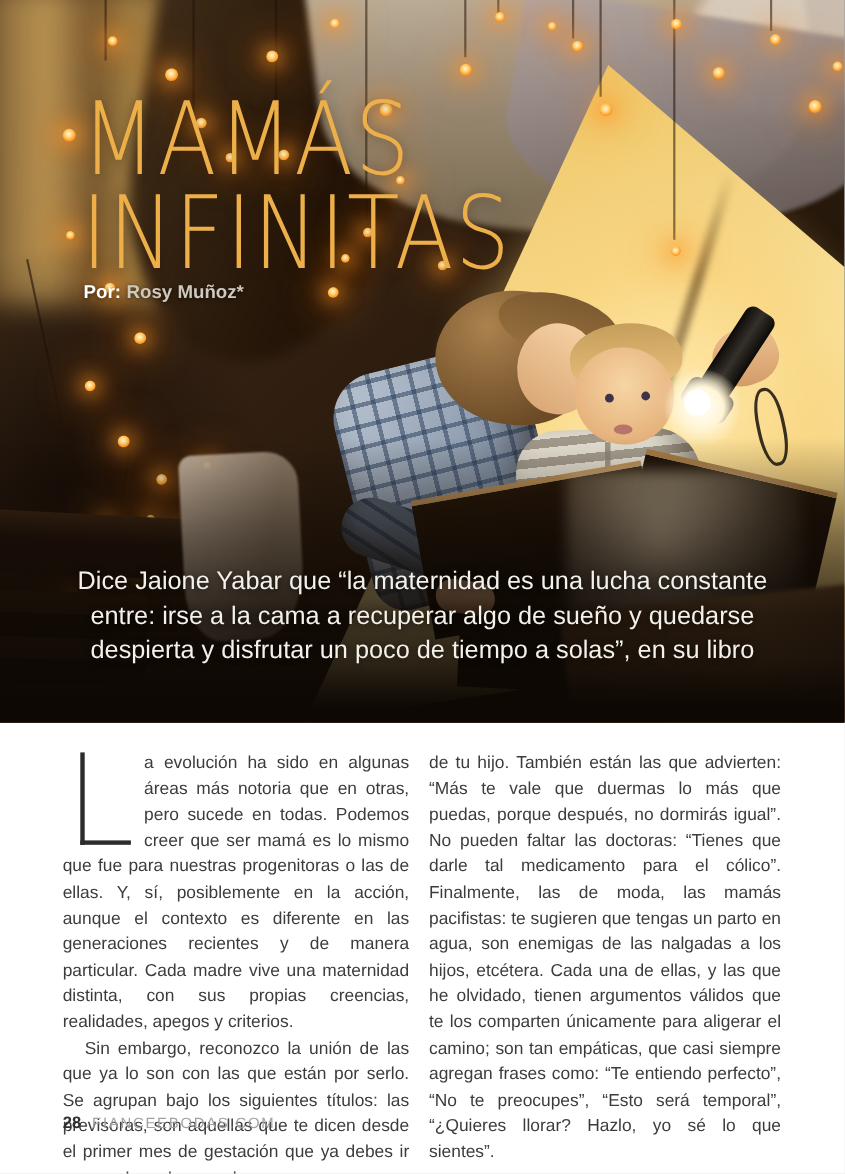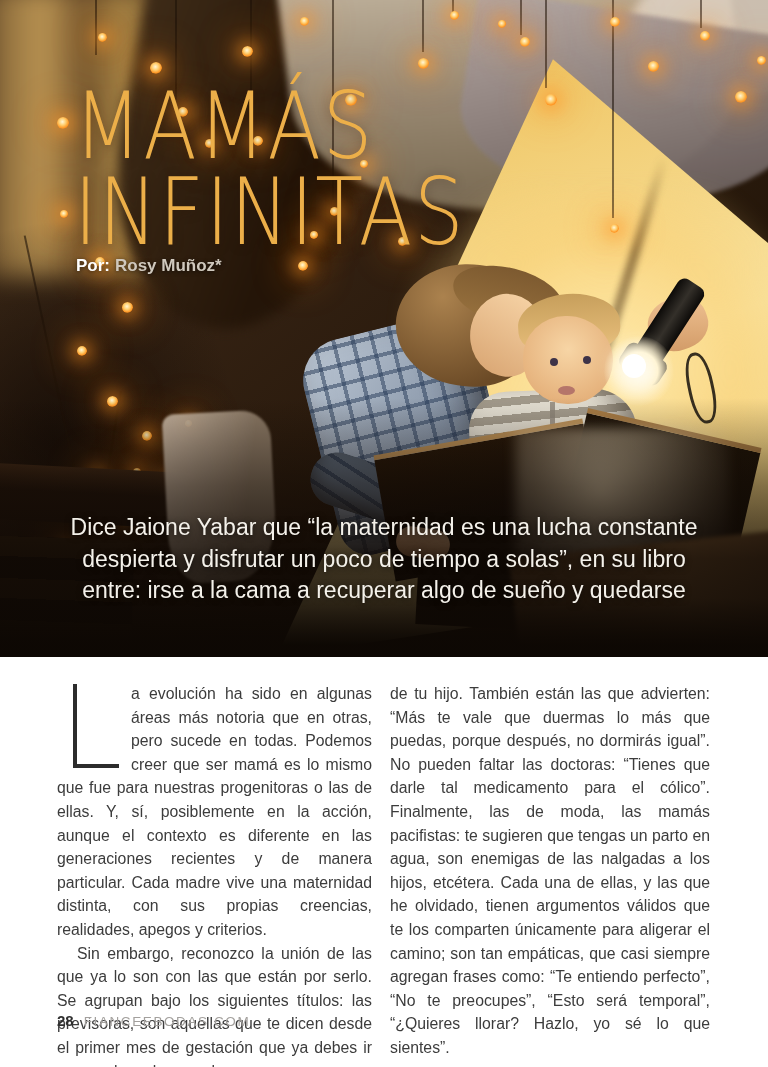--- a/index.html
+++ b/index.html
@@ -263,22 +263,22 @@
 
     <div class="title">
       <div>MAMÁS</div>
       <div>INFINITAS</div>
     </div>
     <div class="byline">
       <b>Por:</b><span>Rosy Muñoz*</span>
     </div>
     <div class="quote">
       <div>Dice Jaione Yabar que “la maternidad es una lucha constante</div>
+      <div>entre: irse a la cama a recuperar algo de sueño y quedarse</div>
       <div>despierta y disfrutar un poco de tiempo a solas”, en su libro</div>
-      <div>entre: irse a la cama a recuperar algo de sueño y quedarse</div>
     </div>
   </div>
 
   <div class="article">
     <div class="col-left">
       <p><span class="dropcap" aria-label="L"></span><span>a evolución ha sido en algunas áreas más notoria que en otras, pero sucede en todas. Podemos creer que ser mamá es lo mismo que fue para nuestras progenitoras o las de ellas. Y, sí, posiblemente en la acción, aunque el contexto es diferente en las generaciones recientes y de manera particular. Cada madre vive una maternidad distinta, con sus propias creencias, realidades, apegos y criterios.</span></p>
       <p class="indent">Sin embargo, reconozco la unión de las que ya lo son con las que están por serlo. Se agrupan bajo los siguientes títulos: las previsoras, son aquellas que te dicen desde el primer mes de gestación que ya debes ir pensando en la escuela</p>
     </div>
     <div class="col-right">
       <p>de tu hijo. También están las que advierten: “Más te vale que duermas lo más que puedas, porque después, no dormirás igual”. No pueden faltar las doctoras: “Tienes que darle tal medicamento para el cólico”. Finalmente, las de moda, las mamás pacifistas: te sugieren que tengas un parto en agua, son enemigas de las nalgadas a los hijos, etcétera. Cada una de ellas, y las que he olvidado, tienen argumentos válidos que te los comparten únicamente para aligerar el camino; son tan empáticas, que casi siempre agregan frases como: “Te entiendo perfecto”, “No te preocupes”, “Esto será temporal”, “¿Quieres llorar? Hazlo, yo sé lo que sientes”.</p>

